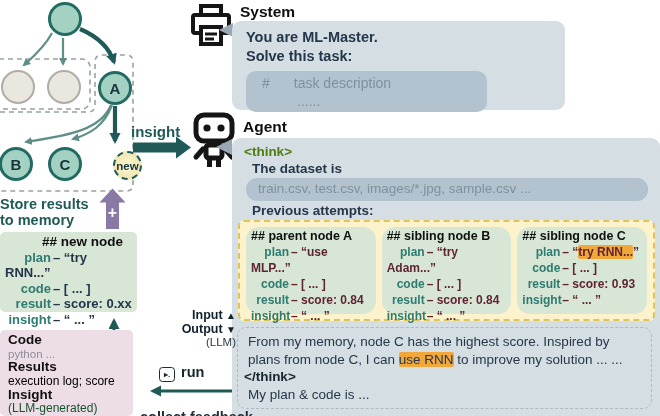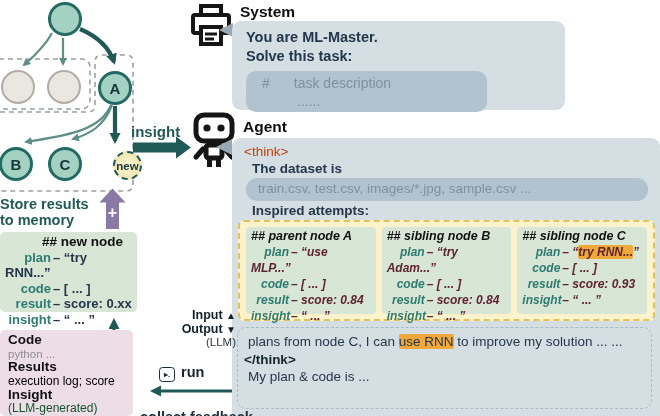--- a/index.html
+++ b/index.html
@@ -55,30 +55,30 @@
   .inner-box{background:#b2c2cf;border-radius:10px;color:#7f909f;}
   .sys-inner{margin-top:6px;width:241px;height:41px;box-sizing:border-box;padding:3px 0 0 16px;
              font-size:14px;line-height:18px;}
   .sys-inner .hash{display:inline-block;}
   .sys-inner .desc{margin-left:24px;}
   .sys-inner .dots{margin-left:35px;}
 
   .agent-bubble{left:232px;top:138px;width:428px;height:278px;border-radius:9px 9px 0 0;}
   .agent-tail{left:216px;top:139px;border-right:16px solid #99a8b2;border-top:8px solid transparent;
               border-bottom:8px solid transparent;}
-  .think-open{left:12px;top:6px;font-weight:400;font-size:13.5px;color:#c2410c;text-align:right;}
+  .think-open{left:12px;top:6px;font-weight:700;font-size:13.5px;color:#4d7c0f;text-align:right;}
   .dataset-intro{left:20px;top:23px;font-size:13.5px;font-weight:600;color:#26374a;}
   .dataset-box{left:14px;top:40px;width:402px;height:23px;box-sizing:border-box;padding:3px 0 0 12px;
                border-radius:11px;font-size:13.5px;}
   .prev-label{left:20px;top:65px;font-size:13.5px;font-weight:600;color:#26374a;}
 
   .yellow-box{left:6px;top:82px;width:417px;height:101px;box-sizing:border-box;background:#fcf3cd;
               border:2px dashed #dfc45c;border-radius:6px;display:flex;gap:6px;padding:5px 6px;}
-  .attempt-card{flex:1;background:#d7e6d5;border-radius:4px;box-sizing:border-box;padding:2px 5px 0 5px;
-                font-size:12px;line-height:16px;font-style:italic;}
+  .attempt-card{flex:1;background:#d7e6d5;border-radius:13px;box-sizing:border-box;padding:2px 5px 0 5px;
+                font-size:12px;line-height:16px;}
   .attempt-card .title{font-weight:700;color:#101010;font-size:12.5px;line-height:15px;}
   .attempt-card .k{width:38px;margin-right:2px;}
   .attempt-card .v{color:#5e2433;font-weight:600;}
   .mark{background:#f1a83a;border-radius:2px;}
 
   .response-box{left:5px;top:189px;width:415px;height:82px;box-sizing:border-box;
                 border:1.6px dashed #a9bbc7;border-radius:9px;padding:5px 8px 0 10px;
                 font-size:13.5px;line-height:17.5px;color:#26374a;font-weight:500;}
   .think-close{font-weight:700;color:#16242e;margin-left:-4px;}
 
@@ -195,21 +195,21 @@
     <rect x="17" y="51" width="5" height="7" fill="#151515"></rect>
     <rect x="26" y="51" width="5" height="7" fill="#151515"></rect>
   </svg>
   <div class="abs sec-heading" style="left:243px;top:118px;">Agent</div>
   <div class="tail agent-tail"></div>
 
   <div class="bubble agent-bubble">
     <div class="abs think-open">&lt;think&gt;</div>
     <div class="abs dataset-intro">The dataset is</div>
     <div class="abs inner-box dataset-box"><span>train.csv, test.csv, images/*.jpg, sample.csv ...</span></div>
-    <div class="abs prev-label">Inspired attempts:</div>
+    <div class="abs prev-label">Previous attempts:</div>
 
     <div class="abs yellow-box">
 
       <div class="attempt-card">
         <div class="title">## parent node A</div>
         <div class="kv"><span class="k">plan</span><span class="v"><span>– “use MLP...”</span><span class="mark"></span><span></span></span></div>
         <div class="kv"><span class="k">code</span><span class="v">– [ ... ]</span></div>
         <div class="kv"><span class="k">result</span><span class="v">– score: 0.84</span></div>
         <div class="kv"><span class="k">insight</span><span class="v">– “ ... ”</span></div>
       </div>
@@ -225,20 +225,21 @@
       <div class="attempt-card">
         <div class="title">## sibling node C</div>
         <div class="kv"><span class="k">plan</span><span class="v"><span>– “</span><span class="mark">try RNN...</span><span>”</span></span></div>
         <div class="kv"><span class="k">code</span><span class="v">– [ ... ]</span></div>
         <div class="kv"><span class="k">result</span><span class="v">– score: 0.93</span></div>
         <div class="kv"><span class="k">insight</span><span class="v">– “ ... ”</span></div>
       </div>
     </div>
 
     <div class="abs response-box">
+      <div>From my memory, node C has the highest score. Inspired by</div>
       <div><span>plans from node C, I can </span><span class="mark">use RNN</span><span> to improve my solution ... ...</span></div>
       <div class="think-close">&lt;/think&gt;</div>
       <div>My plan &amp; code is ...</div>
     </div>
   </div>
 
   <div class="abs io-block">
     <div class="io-line"><span>Input</span> <span class="io-tri">▲</span></div>
     <div class="io-line"><span>Output</span> <span class="io-tri">▼</span></div>
     <div class="io-llm">(LLM)</div>

